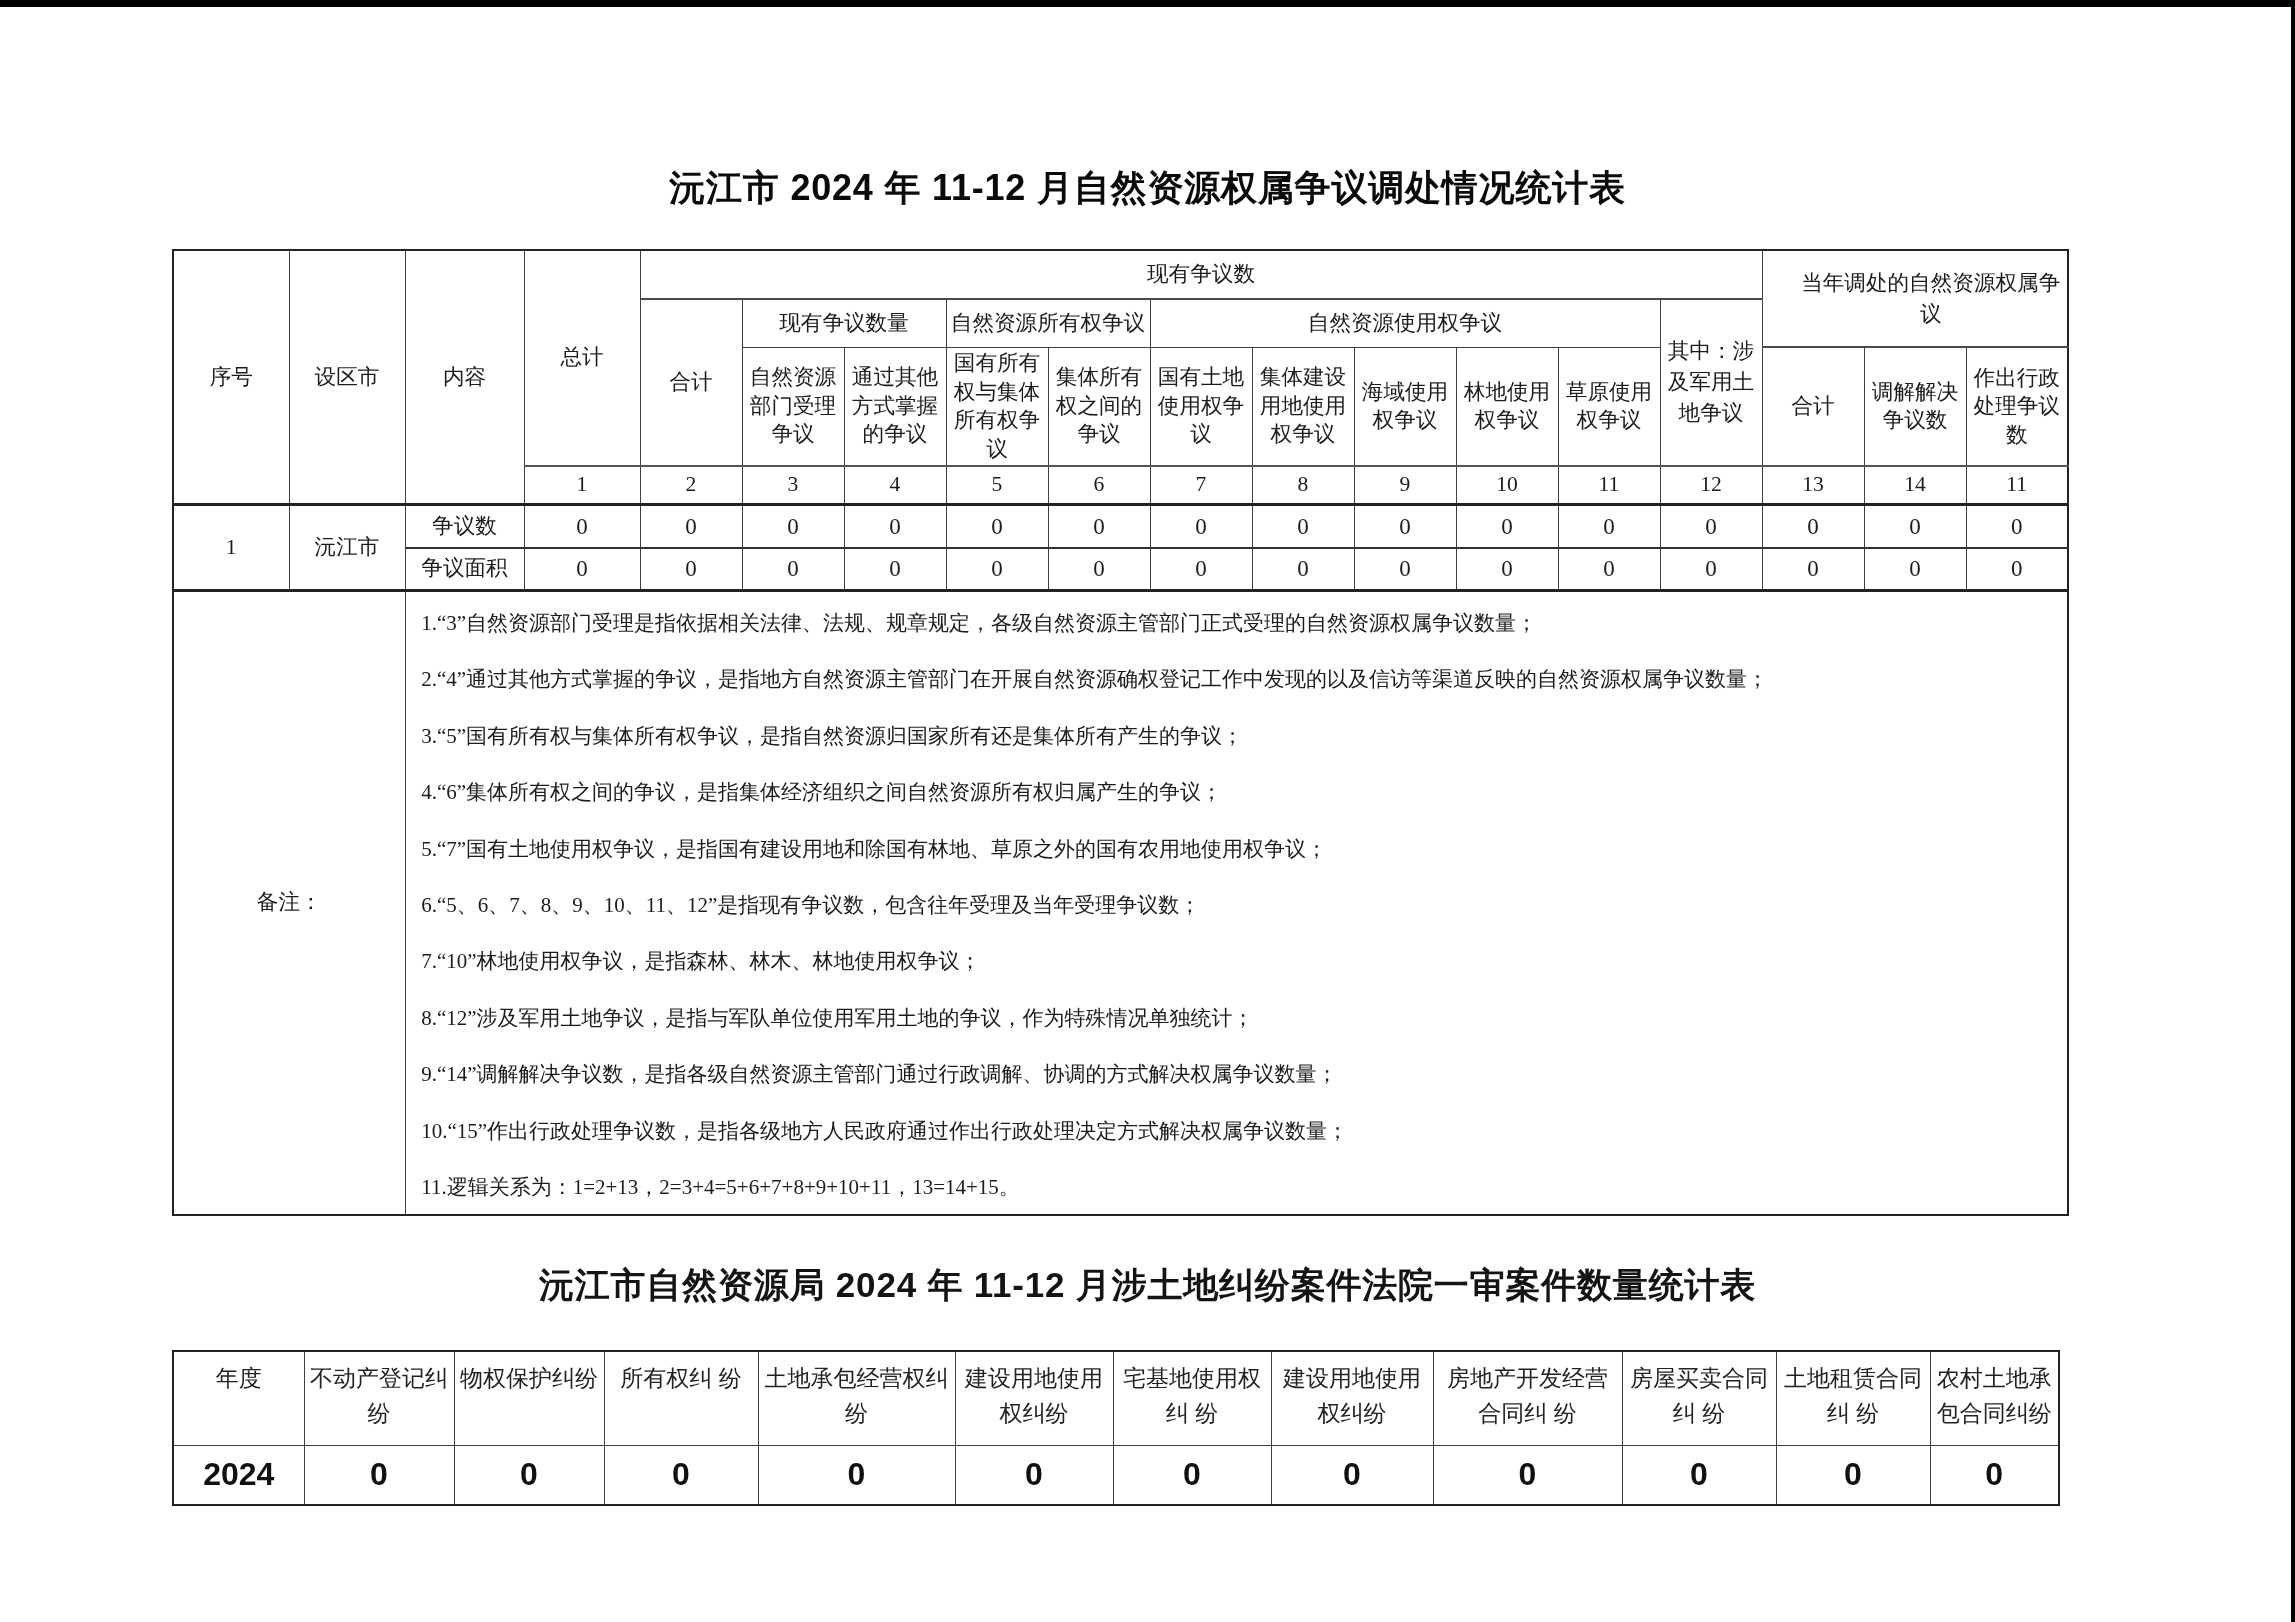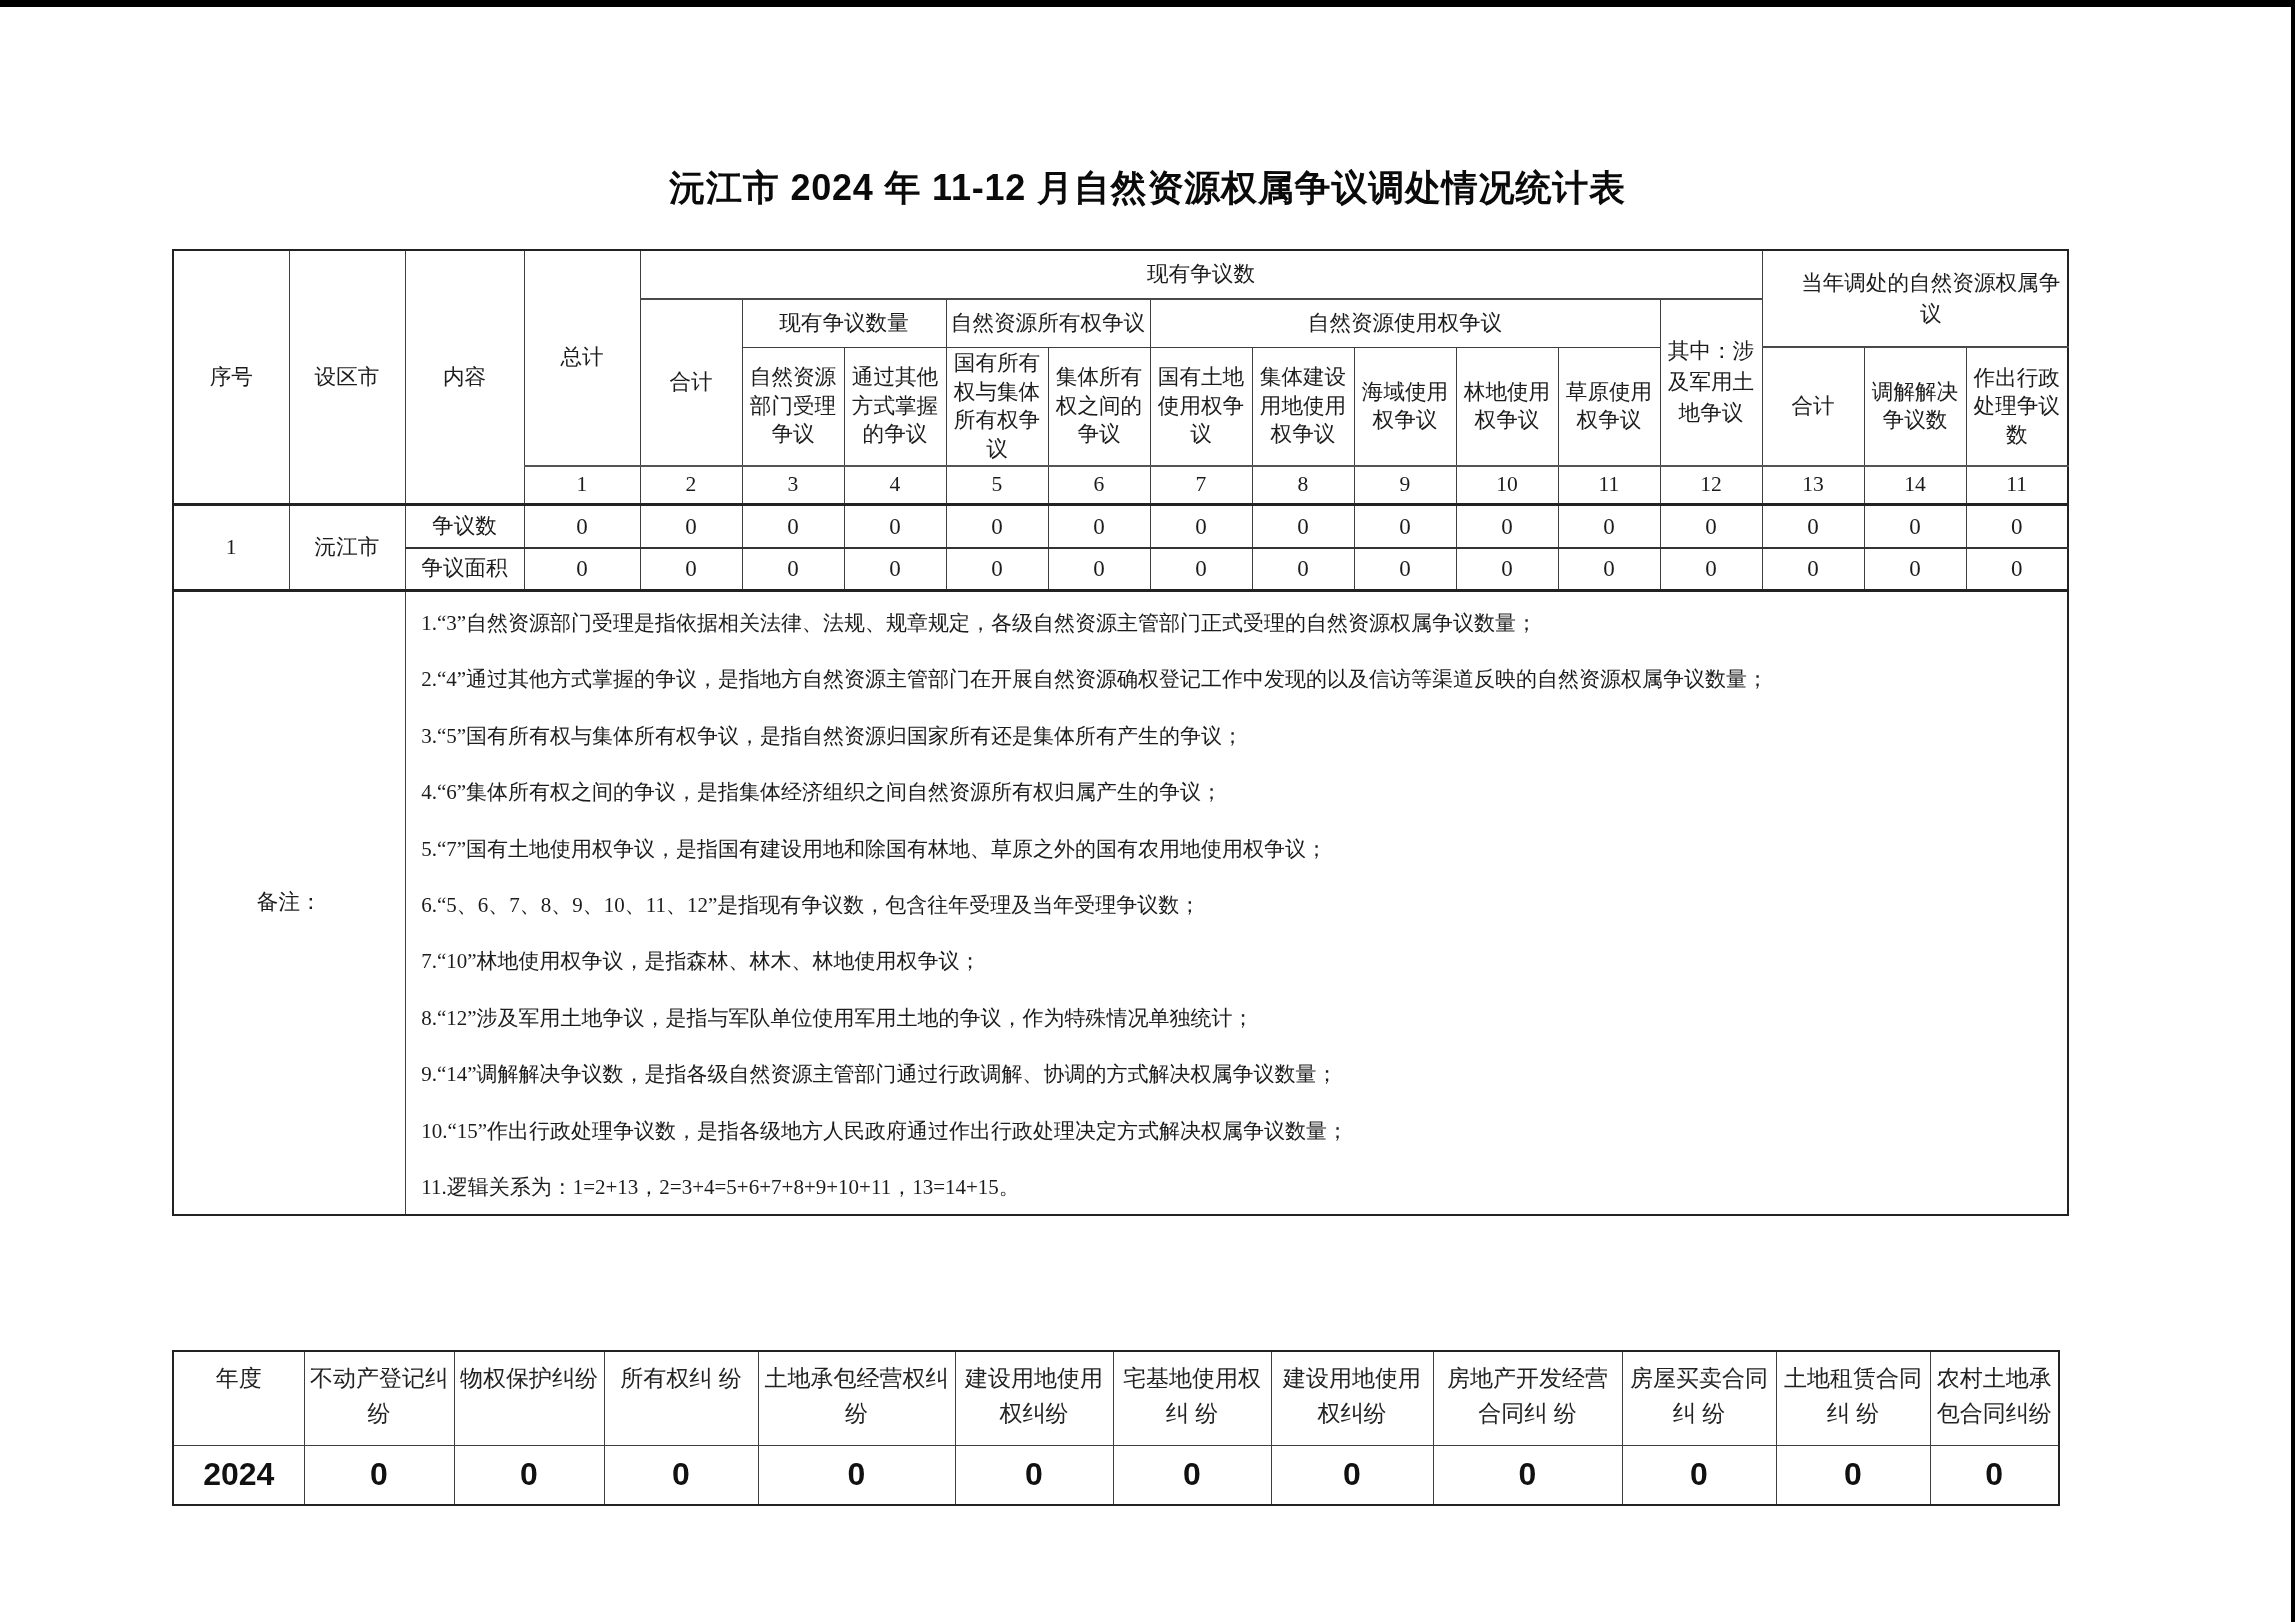--- a/index.html
+++ b/index.html
@@ -176,20 +176,21 @@
         <div class="note">7.“10”林地使用权争议，是指森林、林木、林地使用权争议；</div>
         <div class="note">8.“12”涉及军用土地争议，是指与军队单位使用军用土地的争议，作为特殊情况单独统计；</div>
         <div class="note">9.“14”调解解决争议数，是指各级自然资源主管部门通过行政调解、协调的方式解决权属争议数量；</div>
         <div class="note">10.“15”作出行政处理争议数，是指各级地方人民政府通过作出行政处理决定方式解决权属争议数量；</div>
         <div class="note">11.逻辑关系为：1=2+13，2=3+4=5+6+7+8+9+10+11，13=14+15。</div>
       </td>
     </tr>
   </tbody>
     </table>
 
+  <div class="title2">沅江市自然资源局 2024 年 11-12 月涉土地纠纷案件法院一审案件数量统计表</div>
 
   <table class="t2">
     <colgroup>
       <col style="width:131px">
         <col style="width:150px">
         <col style="width:150px">
         <col style="width:154px">
       <col style="width:197px">
         <col style="width:158px">
         <col style="width:158px">

